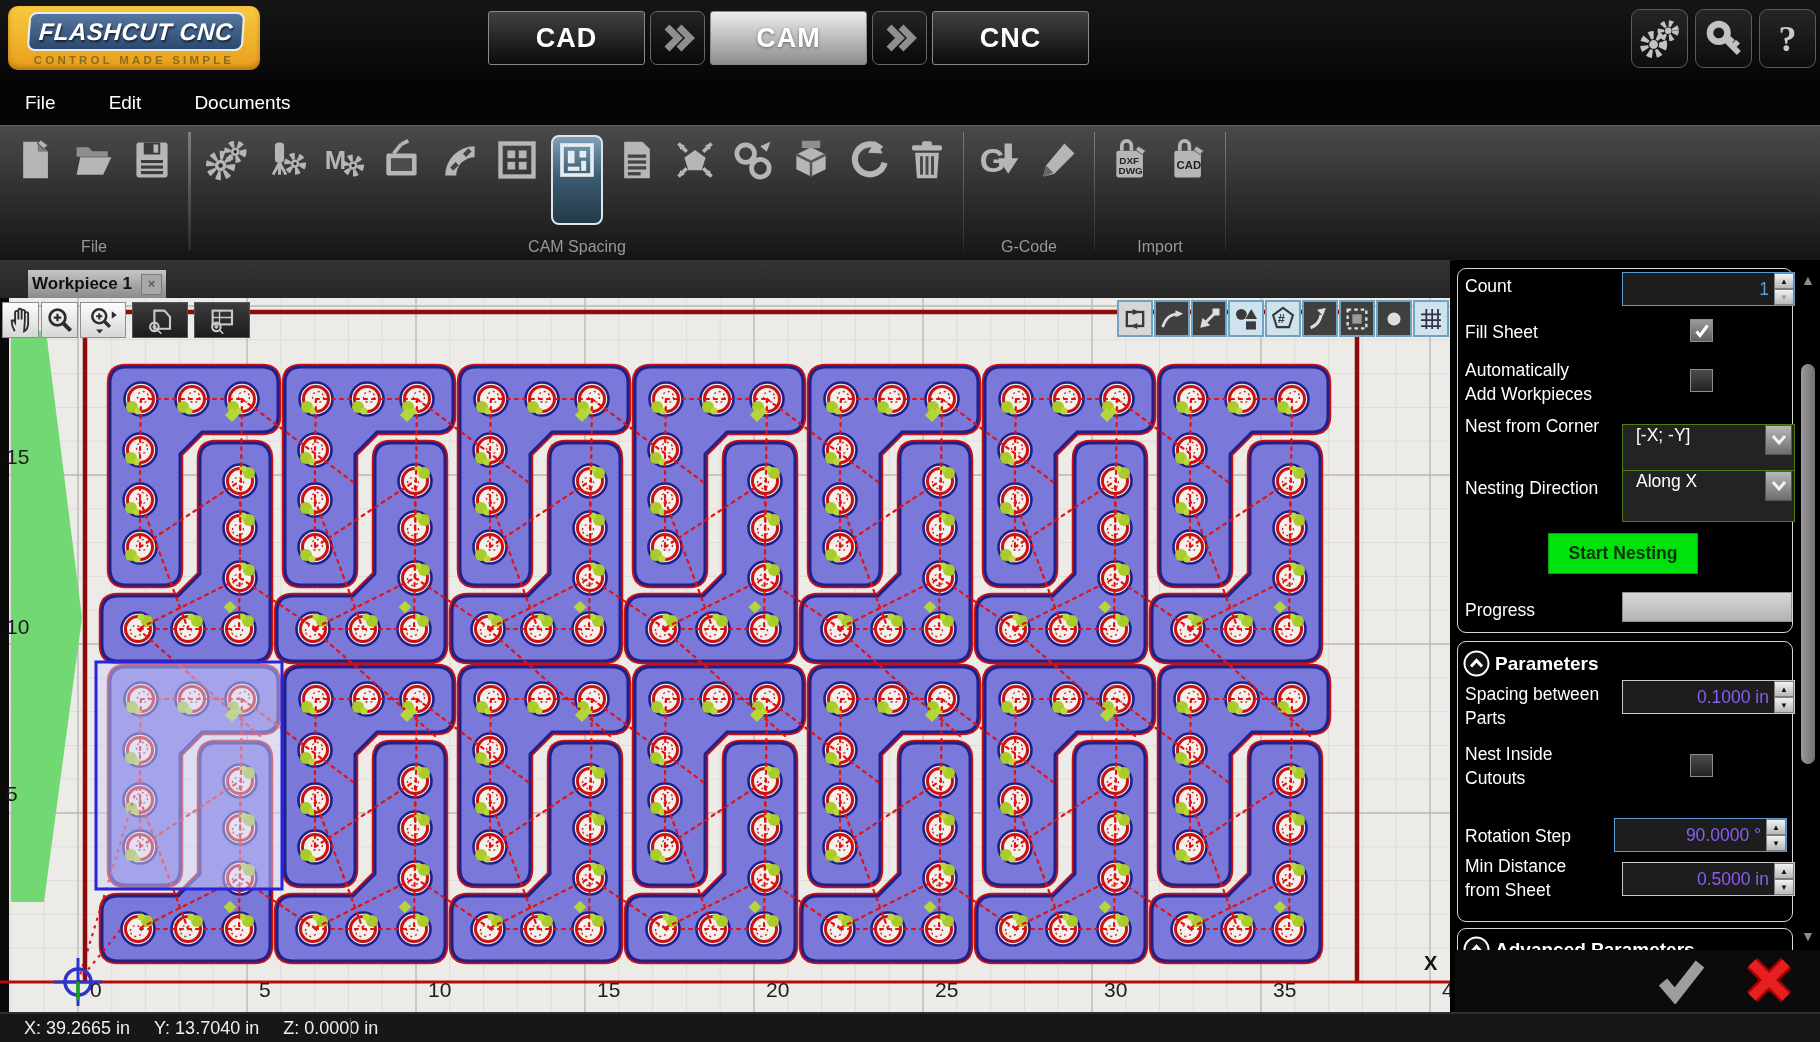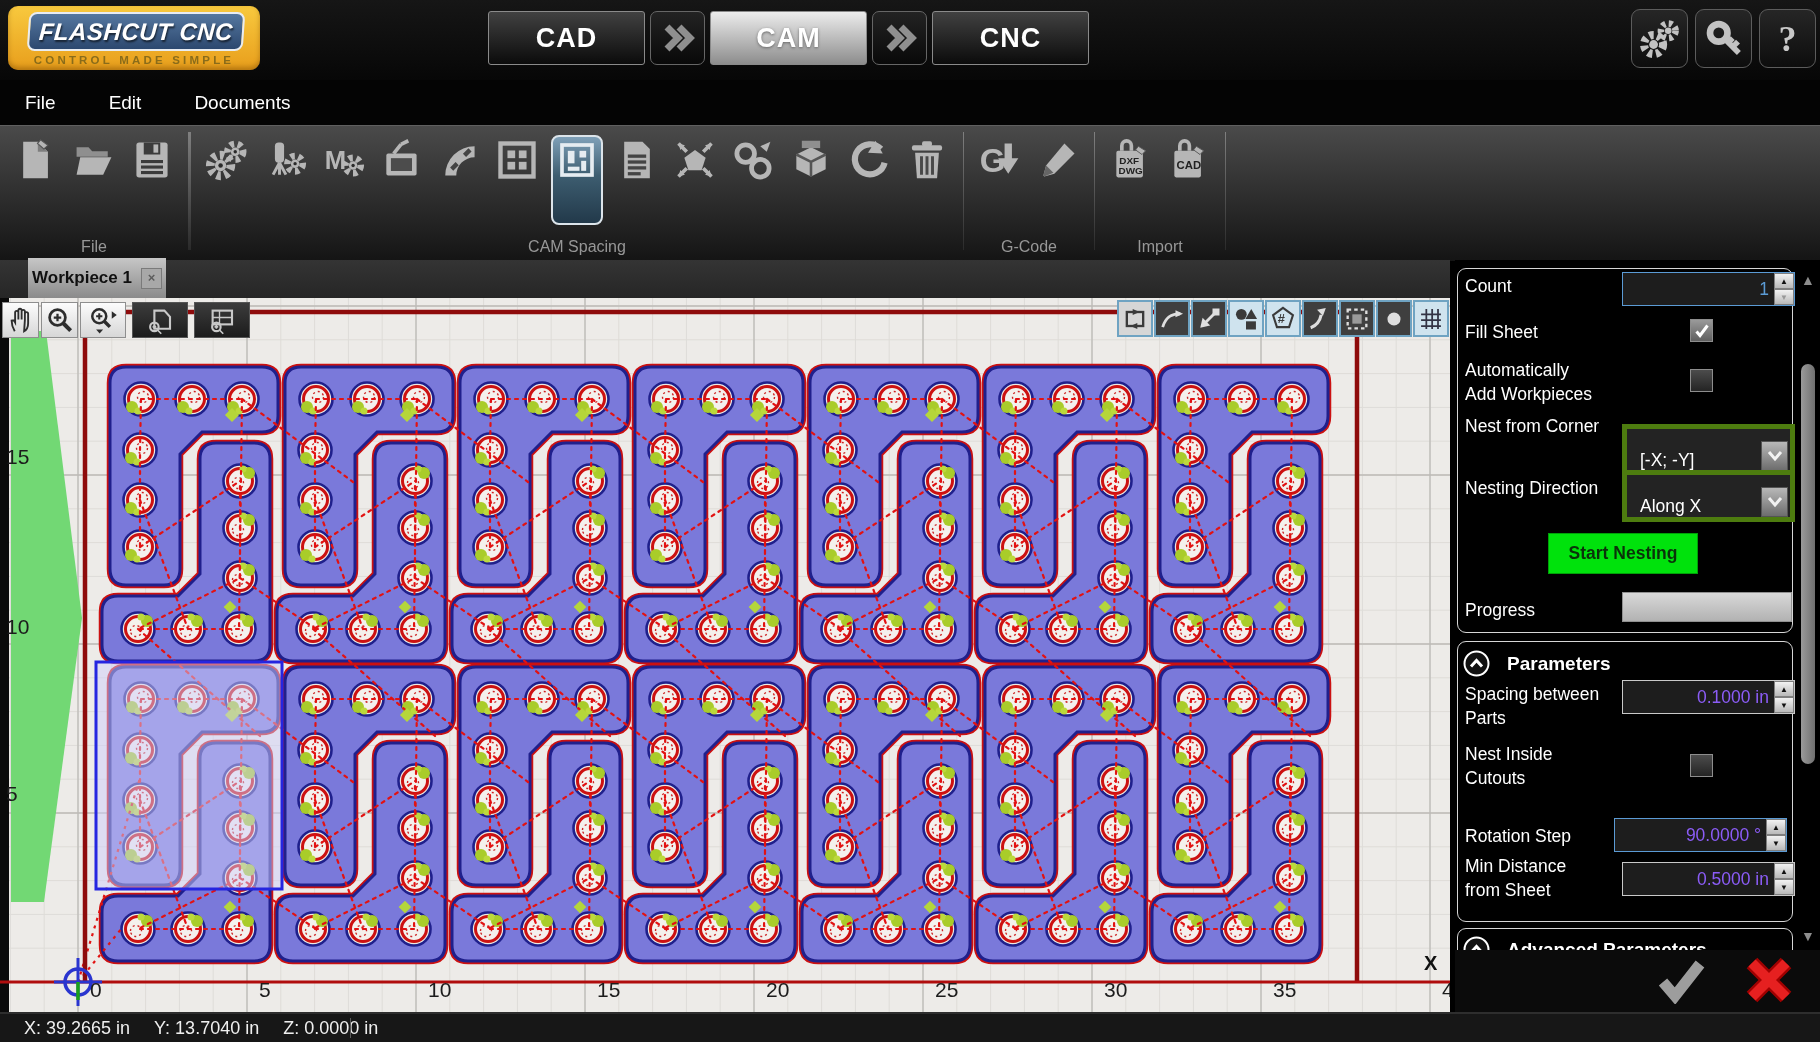--- a/index.html
+++ b/index.html
@@ -25,21 +25,21 @@
   .tb-icons{display:flex;gap:10px;padding:9px 12px 0 12px;align-items:flex-start}
   .tb-label{position:absolute;bottom:5px;left:0;width:100%;text-align:center;color:#979797;font-size:16px;white-space:nowrap}
   .tb-sep{width:1px;flex:0 0 auto;margin:6px 0;height:118px;background:linear-gradient(#808080,#2a2a2a)}
   .tb-icon{width:48px;height:50px;display:flex;align-items:center;justify-content:center}
   .tb-icon svg{width:44px;height:44px}
   .tb-icon.tall{width:52px;height:90px;border:2px solid #dce4ea;border-radius:8px;background:linear-gradient(#7fa0b8 0%,#3d5d70 45%,#22394a 100%);align-items:flex-start;box-sizing:border-box;padding-top:3px;justify-content:center}
   .tb-icon.tall svg{width:40px;height:40px}
   
   .workspace{position:absolute;top:260px;left:0;width:1450px;height:752px}
   .tabbar{height:38px;background:linear-gradient(#343434,#262626);position:relative}
-  .tab{position:absolute;left:28px;bottom:0;width:138px;height:40px;background:linear-gradient(#c6c6c6,#8a8a8a);display:flex;align-items:center;justify-content:center;gap:9px;font-size:17px;font-weight:bold;color:#101010}
+  .tab{position:absolute;left:28px;bottom:0;width:138px;height:28px;background:linear-gradient(#c6c6c6,#8a8a8a);display:flex;align-items:center;justify-content:center;gap:9px;font-size:17px;font-weight:bold;color:#101010}
   .tab-close{width:19px;height:19px;background:#a8a8a8;border:1px solid #7a7a7a;color:#5c5c5c;font-size:13px;line-height:17px;text-align:center;font-weight:bold}
   .canvas{position:relative;width:1450px;height:714px;background:#edebe8;overflow:hidden}
   .canvas svg.main{position:absolute;left:0;top:0}
   .cv-tools{position:absolute;left:2px;top:4px;display:flex;gap:2px}
   .cv-btn{width:37px;height:36px;background:linear-gradient(#fcfcfc,#d7d7d7);border:1px solid #8e8e8e;display:flex;align-items:center;justify-content:center;box-sizing:border-box}
   .cv-btn.wide{width:46px}
   .cv-btn.dark{width:56px;background:linear-gradient(#3c3c3c,#1c1c1c);border:1px solid #555;margin-left:4px}
   .cv-btn svg{width:30px;height:30px}
   .cv-right{position:absolute;left:1117px;top:2px;display:flex;gap:1px}
   .cvr-btn{width:36px;height:37px;border:2px solid #6fa3c2;box-sizing:border-box;display:flex;align-items:center;justify-content:center}
@@ -50,26 +50,26 @@
   .plabel{position:absolute;font-size:17.5px;color:#fff;white-space:nowrap}
   .pinput{position:absolute;background:#1d1d1d;border:1px solid #c9c9c9;display:flex;align-items:center;box-sizing:border-box}
   .pinput.blue{border-color:#5b9bd5}
   .pinput .val{flex:1;text-align:right;font-size:17.5px;color:#8b5cf6;padding-right:5px}
   .pinput .val.bluetext{color:#5b9bd5}
   .spin{width:20px;height:100%;display:flex;flex-direction:column}
   .spin div{flex:1;background:linear-gradient(#f2f2f2,#b9b9b9);border:1px solid #7f7f7f;font-size:8px;display:flex;align-items:center;justify-content:center;color:#111;box-sizing:border-box}
   .spin div.dim{color:#999}
   .checkbox{position:absolute;width:23px;height:23px;border:1px solid #8d8d8d;background:linear-gradient(#4c4c4c,#242424);display:flex;align-items:center;justify-content:center;box-sizing:border-box}
   .checkbox.checked{background:linear-gradient(#9a9a9a,#606060)}
-  .dropdown{position:absolute;height:52px;background:#232323;border:5px solid #4d7c0f;display:flex;align-items:flex-end;box-sizing:border-box}
+  .dropdown{position:absolute;height:52px;background:#232323;border:1px solid #4d7c0f;display:flex;align-items:flex-start;box-sizing:border-box}
   .dd-val{flex:1;padding-left:13px;font-size:17.5px;color:#fff}
   .dd-btn{width:27px;height:30px;margin-right:2px;background:linear-gradient(#b8b8b8,#6d6d6d);border:1px solid #545454;display:flex;align-items:center;justify-content:center;box-sizing:border-box}
   .start-btn{position:absolute;left:93px;top:273px;width:148px;height:39px;background:#00e20c;border:1px solid #00a008;color:#0a330a;font-weight:bold;font-size:17.5px;display:flex;align-items:center;justify-content:center}
   .progress{position:absolute;background:linear-gradient(#d8d8d8,#b2b2b2);border:1px solid #909090;box-sizing:border-box}
-  .sec-head{position:absolute;display:flex;align-items:center;gap:17px;font-size:19px;font-weight:bold;color:#fff}
+  .sec-head{position:absolute;display:flex;align-items:center;gap:5px;font-size:19px;font-weight:bold;color:#fff}
   .action-bar{position:absolute;left:0;top:690px;width:365px;height:62px;background:#0b0b0b;z-index:5}
   .scrollbar{position:absolute;left:343px;top:8px;width:20px;height:676px}
   .sb-thumb{position:absolute;left:3px;top:96px;width:14px;height:400px;border-radius:7px;background:linear-gradient(90deg,#9a9a9a,#707070)}
   .sb-arrow{position:absolute;left:2px;width:16px;height:16px;color:#8d8d8d;font-size:14px;line-height:16px;text-align:center}
   
   .statusbar{position:absolute;top:1012px;left:0;right:0;height:30px;background:#171717;border-top:2px solid #2e2e2e;display:flex;align-items:center;color:#efefef;font-size:18px;box-sizing:border-box}
   .statusbar span{margin-left:24px}
   .sb-div{position:absolute;left:350px;top:4px;width:1px;height:20px;background:#5a5a5a}
 </style>
 </head>

